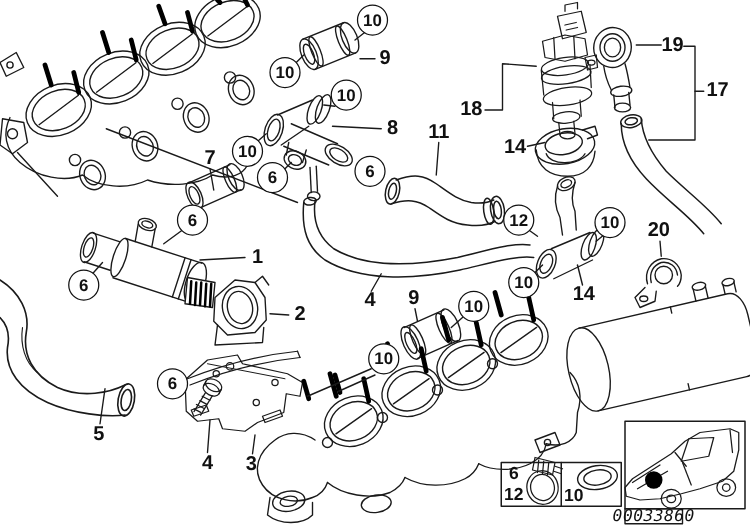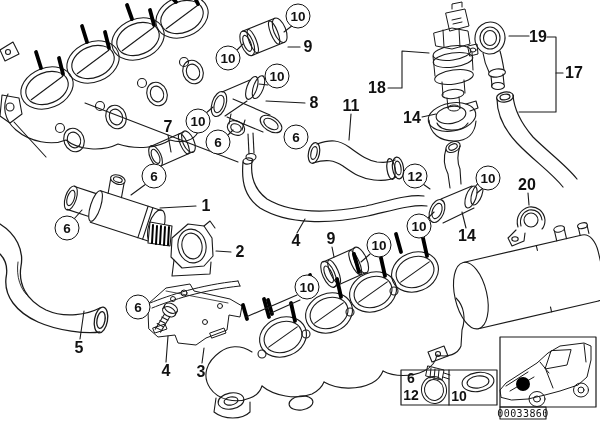--- a/index.html
+++ b/index.html
@@ -5,22 +5,22 @@
   html,body{margin:0;padding:0;background:#fff;}
   #stage{position:relative;width:600px;height:424px;background:#ffffff;overflow:hidden;
          font-family:"Liberation Sans","DejaVu Sans",sans-serif;}
   svg{position:absolute;left:0;top:0;}
   .lbl{position:absolute;transform:translate(-50%,-50%);font-weight:bold;font-size:16px;
        color:#111;white-space:nowrap;line-height:1;}
   .co{position:absolute;width:23px;height:23px;border:1.6px solid #111;border-radius:50%;
       background:#fff;transform:translate(-50%,-50%);display:flex;align-items:center;
       justify-content:center;font-weight:bold;font-size:13.5px;color:#111;line-height:1;}
   .bx{position:absolute;transform:translate(-50%,-50%);font-weight:bold;font-size:14px;color:#111;}
-  .code{position:absolute;transform:translate(-50%,-50%);font-size:10px;color:#111;
-        letter-spacing:0.4px;font-family:"DejaVu Sans Mono","Liberation Mono",monospace;}
+  .code{position:absolute;transform:translate(-50%,-50%);font-size:13px;color:#111;
+        letter-spacing:0.4px;font-family:"DejaVu Sans Mono","Liberation Mono",monospace;font-style:italic;}
 </style>
 </head>
 <body>
 
 <div id="stage">
 
 <svg width="600" height="424" viewBox="0 0 600 424" fill="none" stroke="#1a1a1a" stroke-width="1.1" stroke-linecap="round" stroke-linejoin="round">
 
   <g>
     <g transform="rotate(-22 47 88)">

